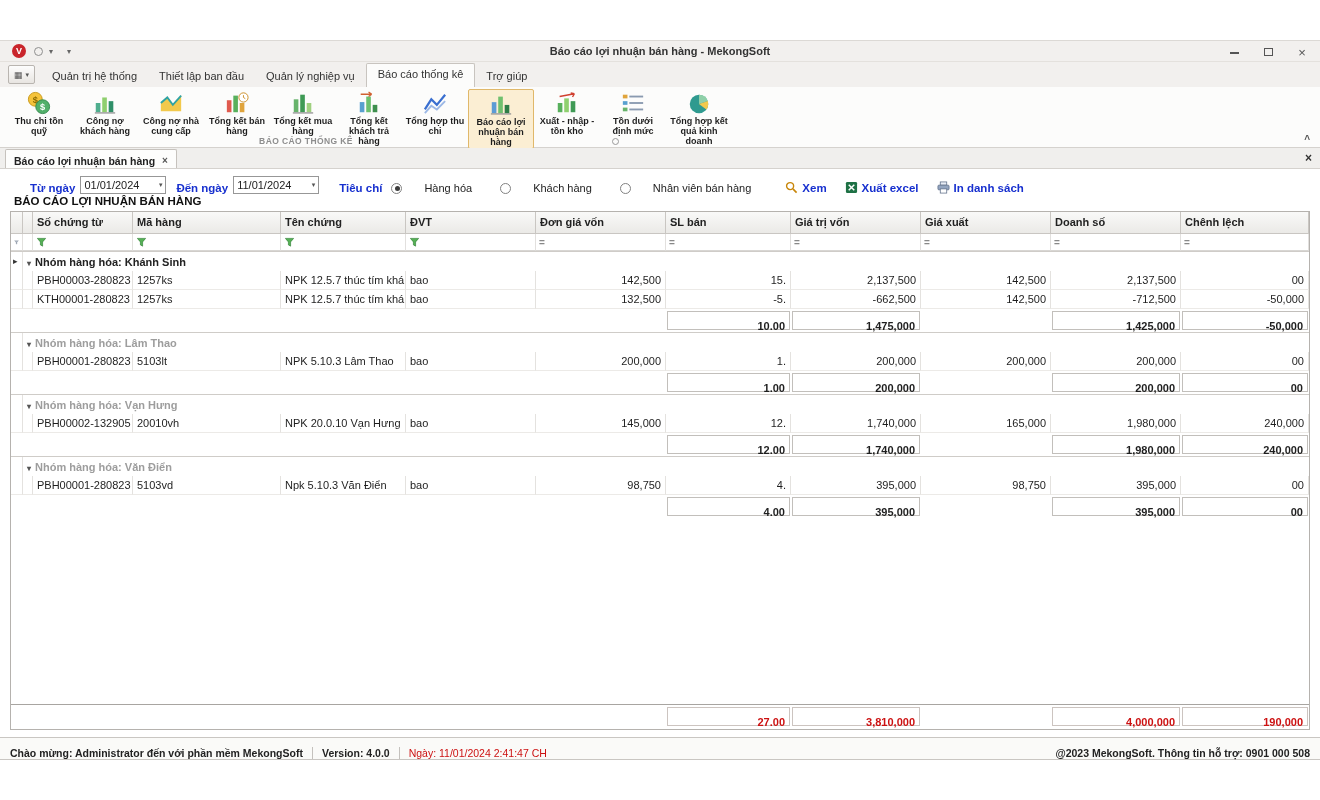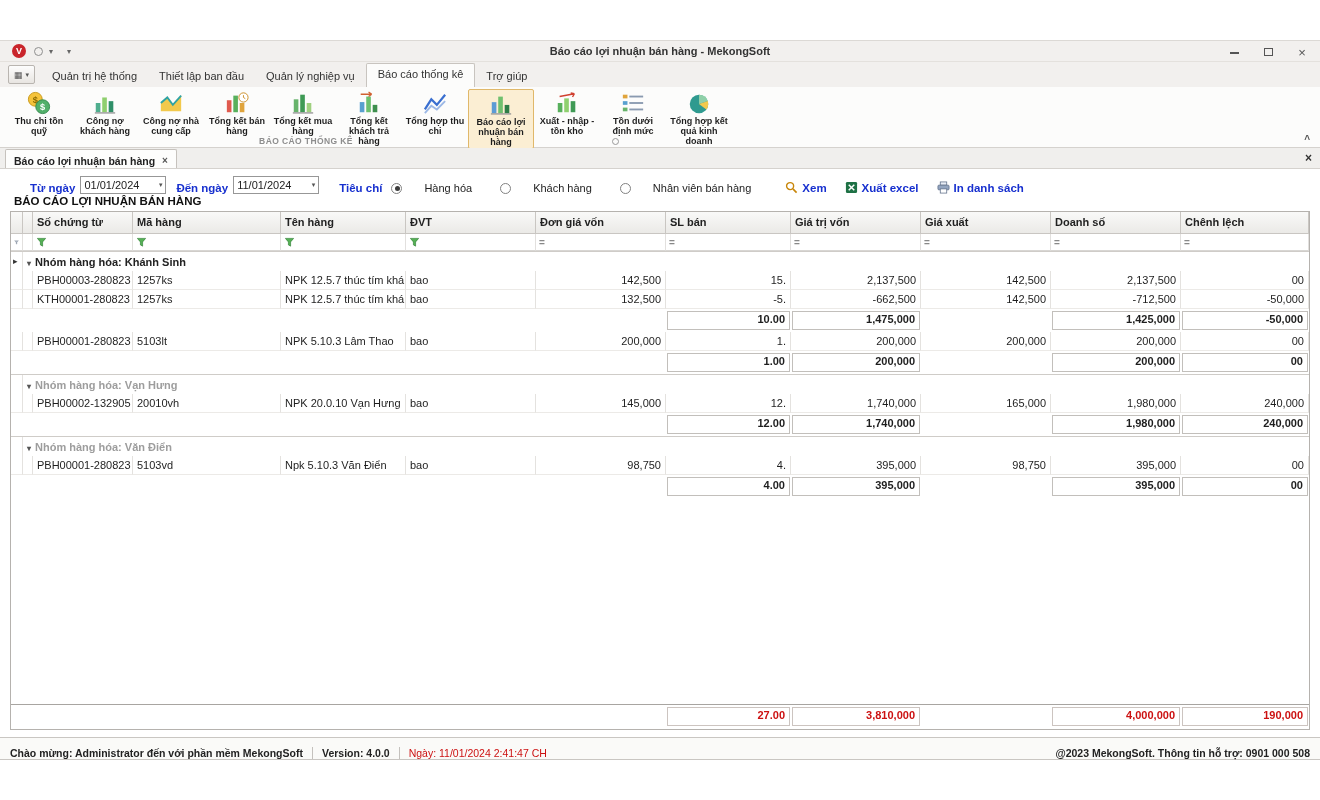--- a/index.html
+++ b/index.html
@@ -95,21 +95,21 @@
   .gdata .gcell { border-right:1px solid #e4e2df; border-bottom:1px solid #eceae7; color:#1e1e1e; padding:3px 4px 0; }
   .num { text-align:right; }
   .ggroup { height:20px; border-top:1px solid #cfccc8; }
   .ggroup .ind { border-right:1px solid #e4e2df; font-size:9px; color:#333; padding:4px 0 0 2px; }
   .ggroup .gname { grid-column:2 / -1; font-weight:bold; color:#222; padding:4px 2px 0; }
   .ggroup.muted .gname { color:#9d9d9d; }
   .garr { font-size:8px; margin:0 4px 0 2px; color:#555; }
   .gfoot { height:23px; }
   .gfoot .gcell { padding:0 1px; }
   .box { border:1px solid #c2bfbb; height:19px; margin-top:2px; font-weight:bold; text-align:right;
-    padding:1px 4px 0; font-size:11px; color:#1e1e1e; }
+    padding:8px 4px 0; font-size:11px; color:#1e1e1e; }
   .gspacer { flex:1; }
   .gtotal { height:25px; border-top:1px solid #a8a5a1; }
   .gtotal .gcell { padding:0 1px; }
   .gtotal .box { color:#cc1111; border-color:#ccc4c0; }
 
   
   .statusbar { position:absolute; left:0; top:737px; width:1320px; height:23px; background:#fafaf8;
     border-top:1px solid #c9c6c2; border-bottom:1px solid #c9c6c2; display:flex; align-items:flex-end;
     font-size:10.5px; padding:0 10px; color:#222; }
   .sbold { font-weight:bold; white-space:nowrap; }
@@ -349,21 +349,21 @@
   </div>
 
   <div class="reptitle">BÁO CÁO LỢI NHUẬN BÁN HÀNG</div>
 
   <div class="grid" id="grid">
       <div class="grow gh">
         <div class="gcell ind"></div>
         <div class="gcell ind"></div>
         <div class="gcell">Số chứng từ</div>
         <div class="gcell">Mã hàng</div>
-        <div class="gcell">Tên hàng</div>
+        <div class="gcell">Tên chứng</div>
         <div class="gcell">ĐVT</div>
         <div class="gcell">Đơn giá vốn</div>
         <div class="gcell">SL bán</div>
         <div class="gcell">Giá trị vốn</div>
         <div class="gcell">Giá xuất</div>
         <div class="gcell">Doanh số</div>
         <div class="gcell">Chênh lệch</div>
       </div>
       <div class="grow gfilter">
         <div class="gcell ind">
@@ -446,20 +446,24 @@
           <div class="box">1,475,000</div>
         </div>
         <div class="gcell"></div>
         <div class="gcell">
           <div class="box">1,425,000</div>
         </div>
         <div class="gcell">
           <div class="box">-50,000</div>
         </div>
       </div>
+      <div class="grow ggroup muted">
+        <div class="gcell ind"></div>
+        <div class="gcell gname"><span class="garr">▾</span><span>Nhóm hàng hóa: Lâm Thao</span></div>
+      </div>
       <div class="grow gdata">
         <div class="gcell ind"></div>
         <div class="gcell ind"></div>
         <div class="gcell">PBH00001-280823</div>
         <div class="gcell">5103lt</div>
         <div class="gcell">NPK 5.10.3 Lâm Thao</div>
         <div class="gcell">bao</div>
         <div class="gcell num">200,000</div>
         <div class="gcell num">1.</div>
         <div class="gcell num">200,000</div>

